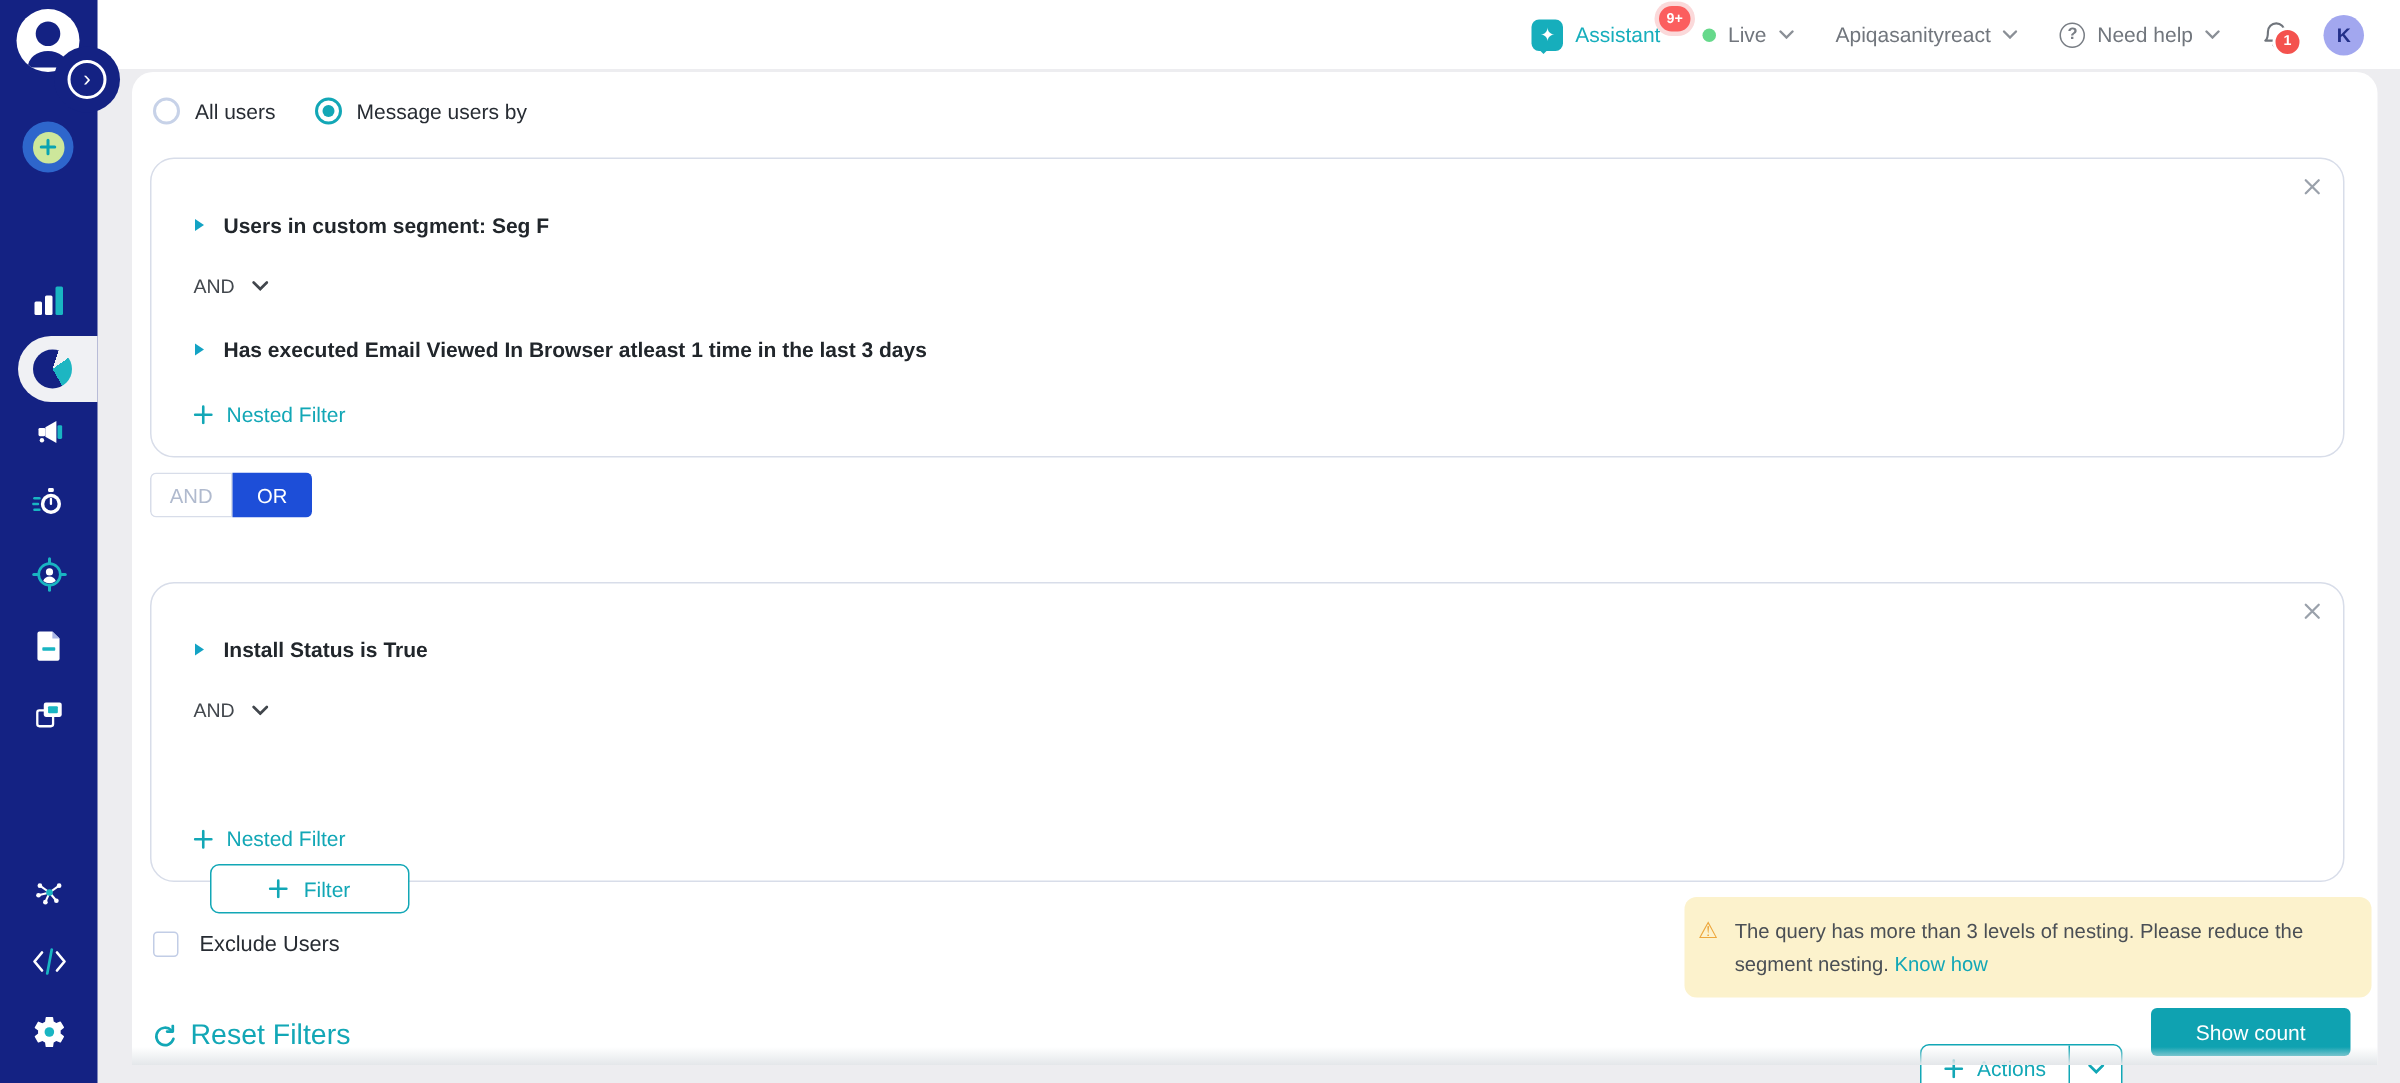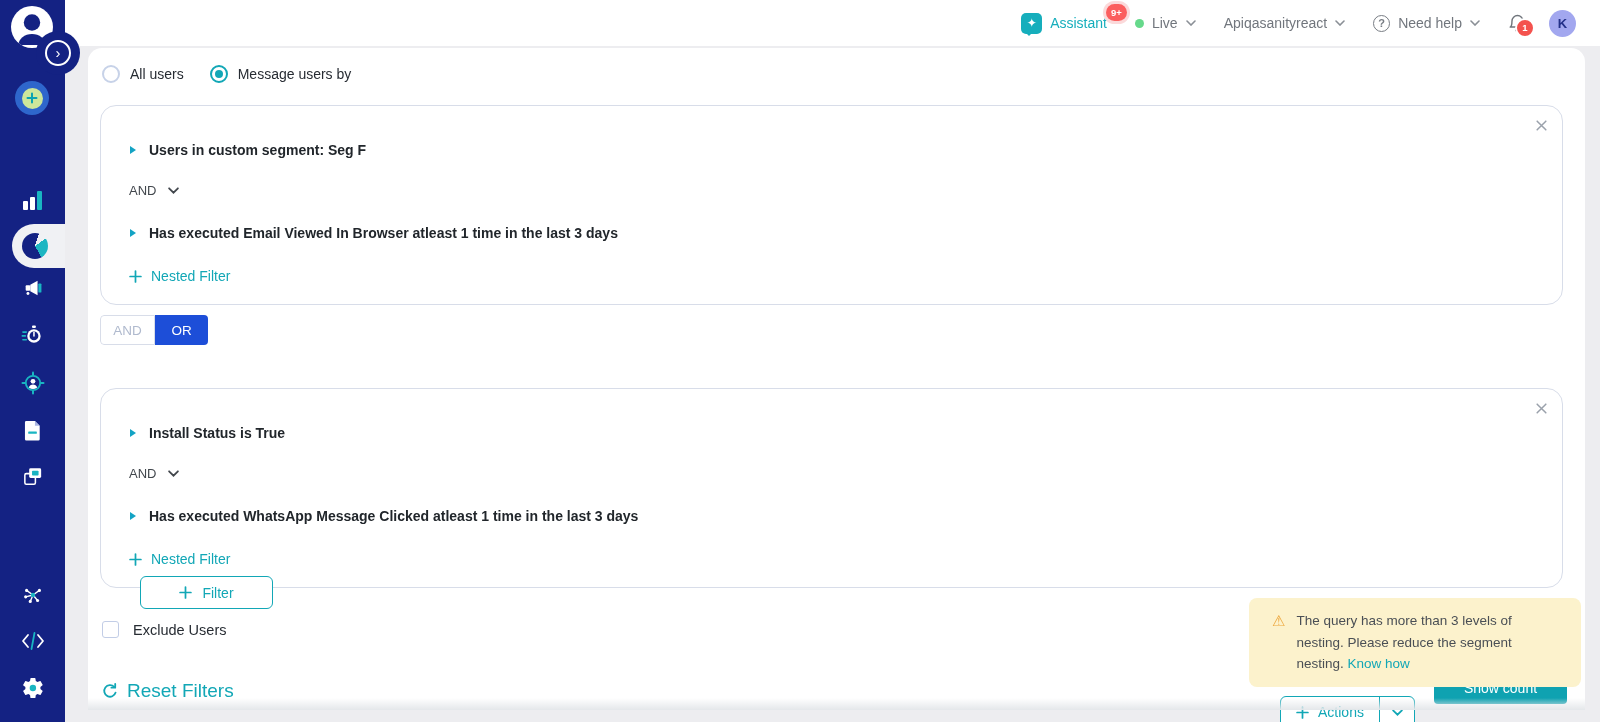--- a/index.html
+++ b/index.html
@@ -68,21 +68,21 @@
   .seg-or{width:53px;background:#1d4ed8;color:#fff;display:flex;align-items:center;justify-content:center;}
 
   .filter-btn{position:absolute;left:12px;top:528px;width:133px;height:33px;border:1px solid #12a7b6;border-radius:6px;box-sizing:border-box;background:#fff;color:#12a7b6;font-size:14px;display:flex;align-items:center;justify-content:center;gap:10px;cursor:pointer;margin-left:40px;}
 
   .exclude-row{position:absolute;left:14px;top:573px;display:flex;align-items:center;gap:14px;}
   .checkbox{width:17px;height:17px;border:1.5px solid #c2cde6;border-radius:3px;background:#fff;box-sizing:border-box;cursor:pointer;}
   .exclude-label{font-size:14.5px;color:#272c33;}
 
   .reset-row{position:absolute;left:14px;top:632px;display:flex;align-items:center;gap:9px;color:#12a7b6;font-size:19px;cursor:pointer;}
 
-  .toast{position:absolute;right:4px;top:550px;width:332px;background:#fcf2cc;border-radius:8px;padding:12px 23px;box-sizing:border-box;display:flex;gap:11px;z-index:3;}
+  .toast{position:absolute;right:4px;top:550px;width:458px;background:#fcf2cc;border-radius:8px;padding:12px 9px;box-sizing:border-box;display:flex;gap:11px;z-index:3;}
   .warn-tri{color:#eda73c;font-size:15px;line-height:1.5;}
   .warn-tri::before{content:"\26A0";}
   .toast-text{font-size:13.5px;color:#4a4f55;line-height:1.6;}
   .toast-link{color:#12a7b6;cursor:pointer;}
 
   .actions-btn{position:absolute;right:170px;top:624px;width:135px;height:32px;border:1px solid #12a7b6;border-radius:6px;box-sizing:border-box;background:#fff;display:flex;align-items:stretch;color:#12a7b6;font-size:14px;cursor:pointer;margin-top:24px;}
   .actions-main{flex:1;display:flex;align-items:center;justify-content:center;gap:9px;}
   .actions-sep{width:1px;background:#12a7b6;}
   .actions-caret{width:34px;display:flex;align-items:center;justify-content:center;}
   .show-count-btn{position:absolute;right:18px;top:624px;width:133px;height:32px;background:#0fa2b1;border-radius:4px;color:#fff;font-size:14px;display:flex;align-items:center;justify-content:center;cursor:pointer;}
@@ -323,26 +323,20 @@
         <span class="cond-text">Install Status is True</span>
       </div>
       <div class="frow r2 op-row">
         <span class="op-text">AND</span>
         <span class="chev">
           <svg width="11" height="7" viewBox="0 0 10 6">
               <path d="M1 1l4 4 4-4" fill="none" stroke="#42474d" stroke-width="1.6" stroke-linecap="round"></path>
             </svg>
         </span>
       </div>
-      <div class="frow r3">
-        <svg width="8" height="10" viewBox="0 0 8 10">
-            <path d="M1 1l6 4-6 4z" fill="#13a3c4"></path>
-          </svg>
-        <span class="cond-text">Has executed WhatsApp Message Clicked atleast 1 time in the last 3 days</span>
-      </div>
       <div class="frow r4 nested-link">
         <svg width="13" height="13" viewBox="0 0 12 12">
             <path d="M6 1v10M1 6h10" stroke="#12a7b6" stroke-width="1.6" stroke-linecap="round" fill="none"></path>
           </svg>
         <span>Nested Filter</span>
       </div>
     </div>
 
     <div class="filter-btn">
       <svg width="13" height="13" viewBox="0 0 12 12">

